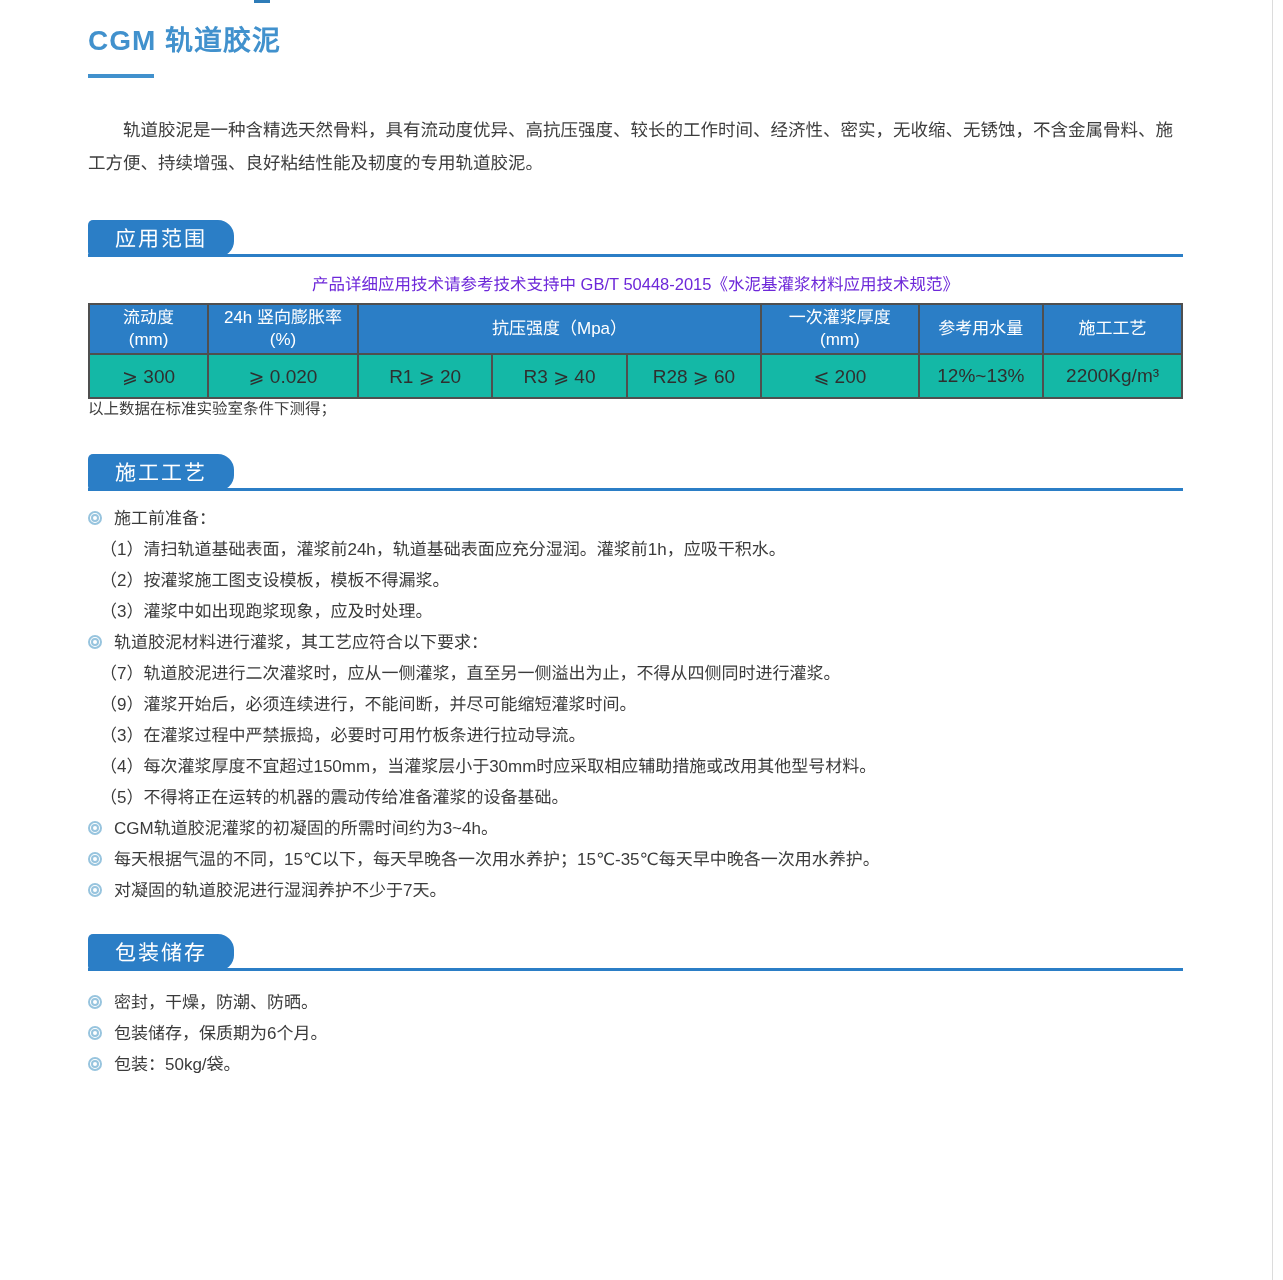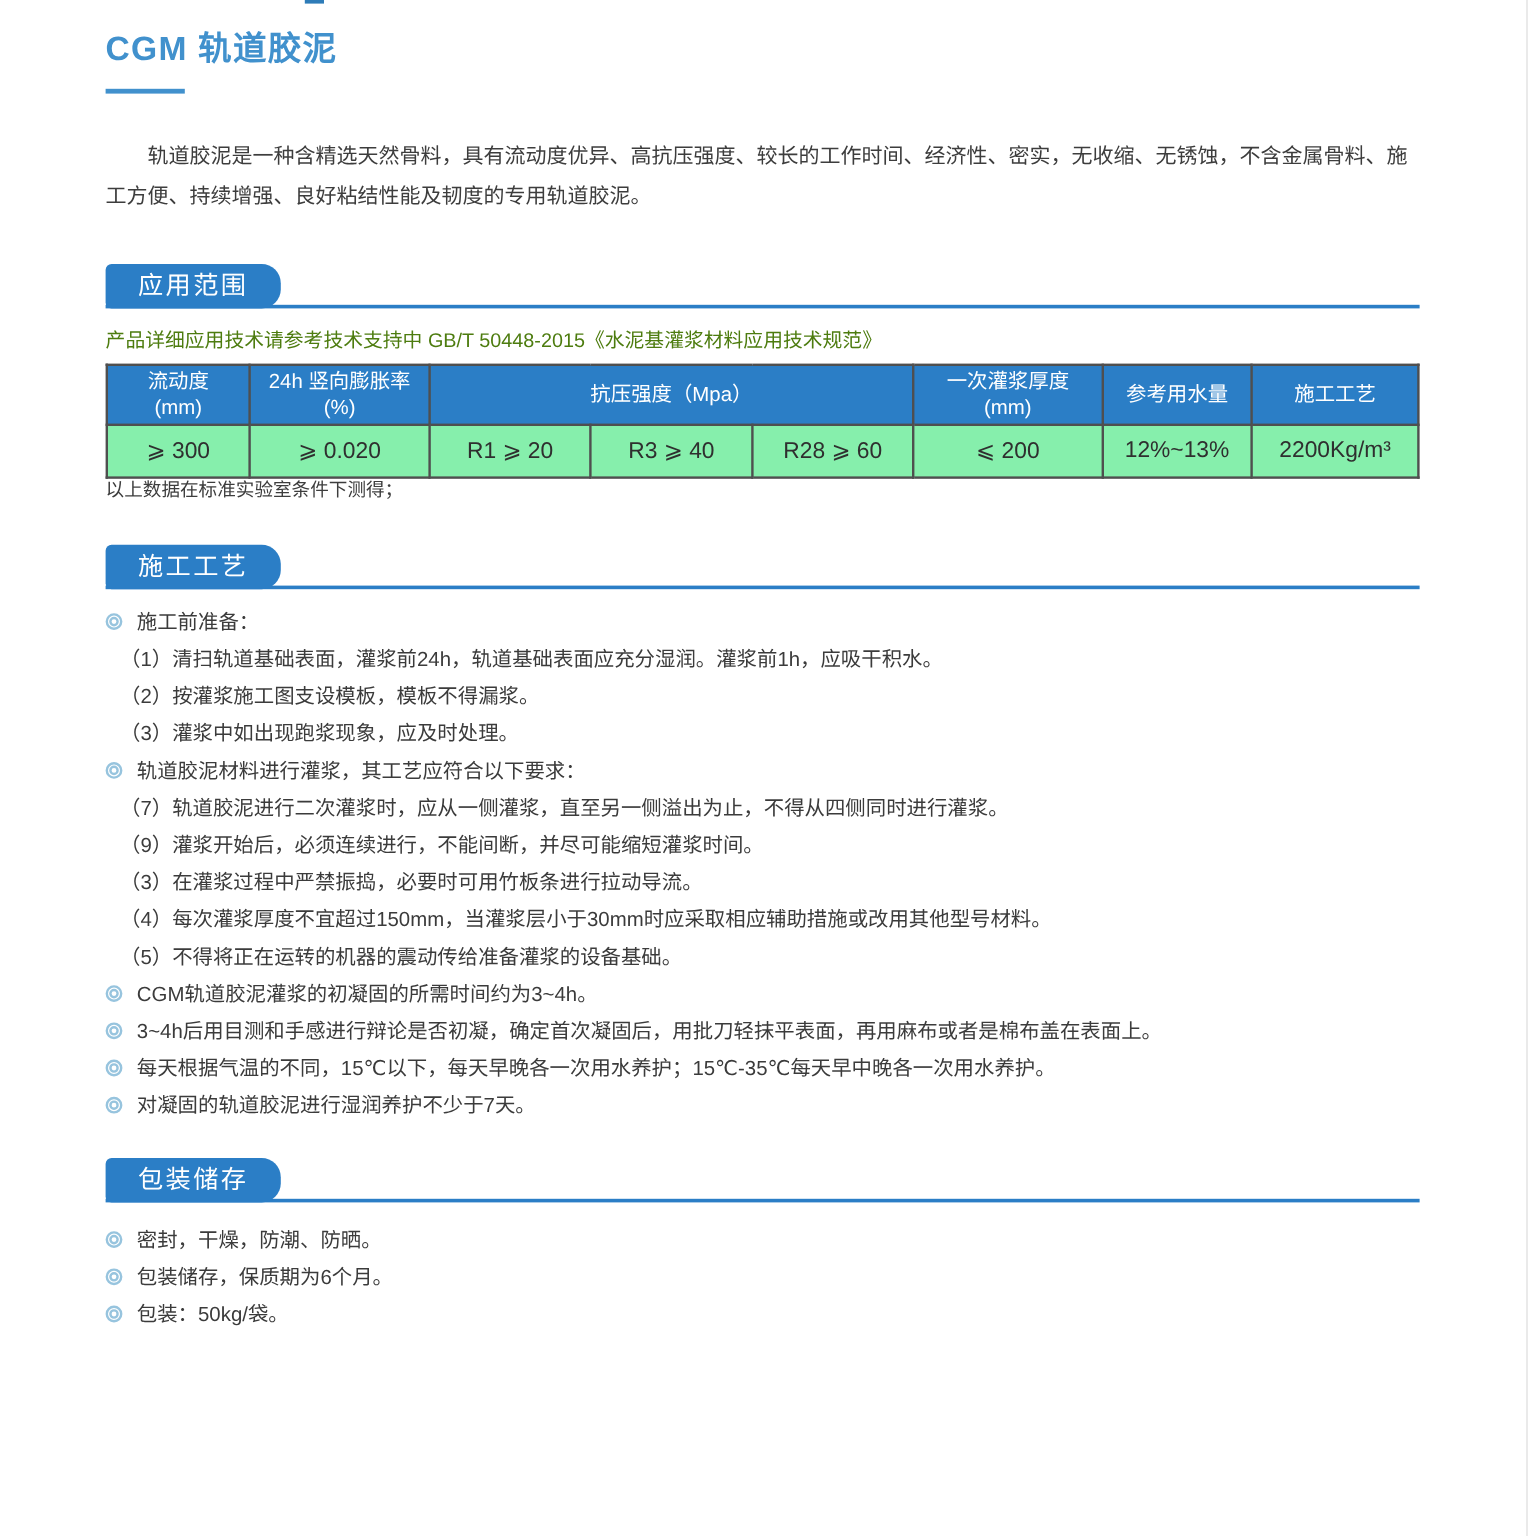--- a/index.html
+++ b/index.html
@@ -30,32 +30,32 @@
     height:37px;line-height:37px;
     background:#2b7ec6;color:#ffffff;
     font-size:21px;font-weight:normal;letter-spacing:2px;
     padding:0 27px;
     border-radius:5px 16px 16px 5px;
   }
   .section-rule{position:absolute;left:0;right:0;bottom:0;height:3px;background:#2b7ec6;}
 
   .app-body{margin:15px 0 0;font-size:17px;line-height:30px;text-indent:2em;color:#3b3b3b;}
 
-  .perf-note{margin:16px 0 0;font-size:16.5px;line-height:22px;color:#4d7c0f;}
+  .perf-note{margin:16px 0 0;text-align:center;font-size:16.5px;line-height:22px;color:#6d28d9;}
 
   table.perf{width:100%;border-collapse:collapse;table-layout:fixed;margin-top:8px;}
   table.perf th{
     background:#2b7ec6;color:#ffffff;font-weight:normal;
     font-size:17px;line-height:22px;white-space:pre-line;
     height:48px;border:2px solid #4f4f4f;padding:0 4px;
     text-align:center;vertical-align:middle;
   }
   table.perf td{
     height:42px;border:2px solid #4f4f4f;
-    font-size:19px;color:#2f2f2f;background:#86efac;
+    font-size:19px;color:#2f2f2f;background:#14b8a6;
     text-align:center;vertical-align:middle;padding:0 2px;
   }
   .perf-foot{margin-top:0;font-size:15.5px;line-height:19px;color:#3d3d3d;}
 
   .list{margin-top:12px;}
   .pack-list{margin-top:16px;}
   .item{position:relative;line-height:31px;font-size:17px;color:#3b3b3b;}
   .item.circle{padding-left:26px;}
   .item.numbered{padding-left:12px;}
   .ring{position:absolute;left:0;top:8px;width:10px;height:10px;border:2px solid #97c4de;border-radius:50%;}
@@ -129,21 +129,20 @@
     <div class="item numbered"><span>（1）清扫轨道基础表面，灌浆前24h，轨道基础表面应充分湿润。灌浆前1h，应吸干积水。</span></div>
     <div class="item numbered"><span>（2）按灌浆施工图支设模板，模板不得漏浆。</span></div>
     <div class="item numbered"><span>（3）灌浆中如出现跑浆现象，应及时处理。</span></div>
     <div class="item circle"><span class="ring"></span><span>轨道胶泥材料进行灌浆，其工艺应符合以下要求：</span></div>
     <div class="item numbered"><span>（7）轨道胶泥进行二次灌浆时，应从一侧灌浆，直至另一侧溢出为止，不得从四侧同时进行灌浆。</span></div>
     <div class="item numbered"><span>（9）灌浆开始后，必须连续进行，不能间断，并尽可能缩短灌浆时间。</span></div>
     <div class="item numbered"><span>（3）在灌浆过程中严禁振捣，必要时可用竹板条进行拉动导流。</span></div>
     <div class="item numbered"><span>（4）每次灌浆厚度不宜超过150mm，当灌浆层小于30mm时应采取相应辅助措施或改用其他型号材料。</span></div>
     <div class="item numbered"><span>（5）不得将正在运转的机器的震动传给准备灌浆的设备基础。</span></div>
     <div class="item circle"><span class="ring"></span><span>CGM轨道胶泥灌浆的初凝固的所需时间约为3~4h。</span></div>
-    <div class="item circle"><span class="ring"></span><span>3~4h后用目测和手感进行辩论是否初凝，确定首次凝固后，用批刀轻抹平表面，再用麻布或者是棉布盖在表面上。</span></div>
     <div class="item circle"><span class="ring"></span><span>每天根据气温的不同，15℃以下，每天早晚各一次用水养护；15℃-35℃每天早中晚各一次用水养护。</span></div>
     <div class="item circle"><span class="ring"></span><span>对凝固的轨道胶泥进行湿润养护不少于7天。</span></div>
   </div>
 
   <div class="section-head sec-pack">
     <div class="section-badge">包装储存</div>
     <div class="section-rule"></div>
   </div>
   <div class="list pack-list">
     <div class="item circle"><span class="ring"></span><span>密封，干燥，防潮、防晒。</span></div>

